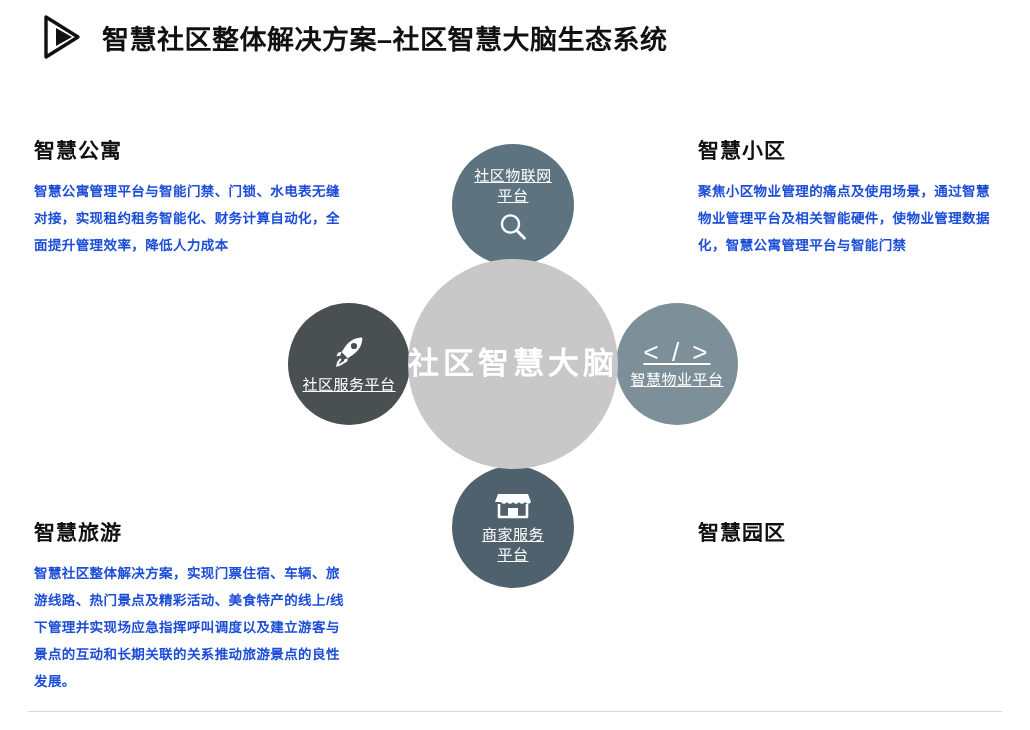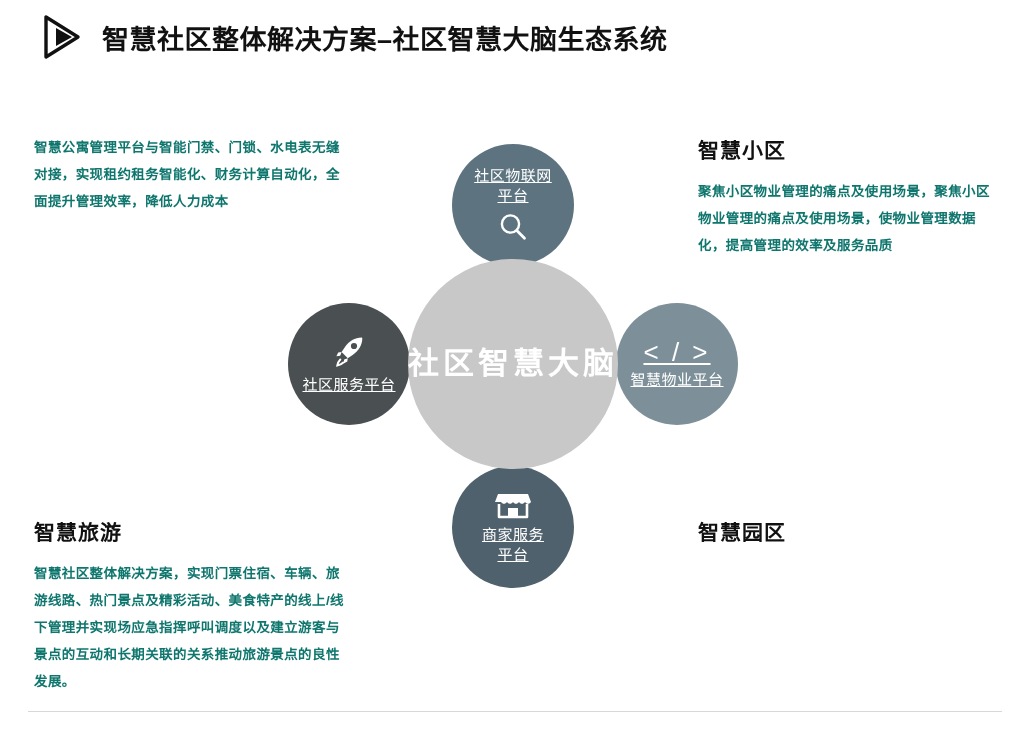--- a/index.html
+++ b/index.html
@@ -150,21 +150,21 @@
     font-size: 21px;
     font-weight: bold;
     letter-spacing: 1px;
     color: #111111;
   }
   .block p {
     margin: 0;
     font-size: 13.5px;
     line-height: 2.0;
     letter-spacing: 0.4px;
-    color: #0f766e;
+    color: #1d4ed8;
     font-weight: bold;
   }
 
   #block-apartment { left: 34px; top: 134px; width: 310px; }
   #block-community { left: 698px; top: 134px; width: 300px; }
   #block-tourism   { left: 34px;  top: 516px; width: 310px; }
   #block-park      { left: 698px; top: 516px; width: 300px; }
 </style>
 </head>
 <body>
@@ -221,26 +221,27 @@
       <path d="M5 5 L35 5 L38 13 C36.5 15.4 33.6 15.4 32 13 C30.4 15.4 27.5 15.4 26 13 C24.4 15.4 21.5 15.4 20 13 C18.4 15.4 15.5 15.4 14 13 C12.4 15.4 9.5 15.4 8 13 L2 13 Z" fill="#ffffff"></path>
       <path d="M6 15 L6 28 L34 28 L34 15" fill="none" stroke="#ffffff" stroke-width="2.6" stroke-linejoin="round"></path>
       <rect x="15" y="19" width="10" height="9" fill="#ffffff"></rect>
     </svg>
   </div>
   <div class="node-label">商家服务
 平台</div>
 </div>
 
 <div class="block" id="block-apartment">
+  <h3>智慧公寓</h3>
   <p>智慧公寓管理平台与智能门禁、门锁、水电表无缝对接，实现租约租务智能化、财务计算自动化，全面提升管理效率，降低人力成本</p>
 </div>
 
 <div class="block" id="block-community">
   <h3>智慧小区</h3>
-  <p>聚焦小区物业管理的痛点及使用场景，聚焦小区物业管理的痛点及使用场景，使物业管理数据化，提高管理的效率及服务品质</p>
+  <p>聚焦小区物业管理的痛点及使用场景，通过智慧物业管理平台及相关智能硬件，使物业管理数据化，智慧公寓管理平台与智能门禁</p>
 </div>
 
 <div class="block" id="block-tourism">
   <h3>智慧旅游</h3>
   <p>智慧社区整体解决方案，实现门票住宿、车辆、旅游线路、热门景点及精彩活动、美食特产的线上/线下管理并实现场应急指挥呼叫调度以及建立游客与景点的互动和长期关联的关系推动旅游景点的良性发展。</p>
 </div>
 
 <div class="block" id="block-park">
   <h3>智慧园区</h3>
 </div>

